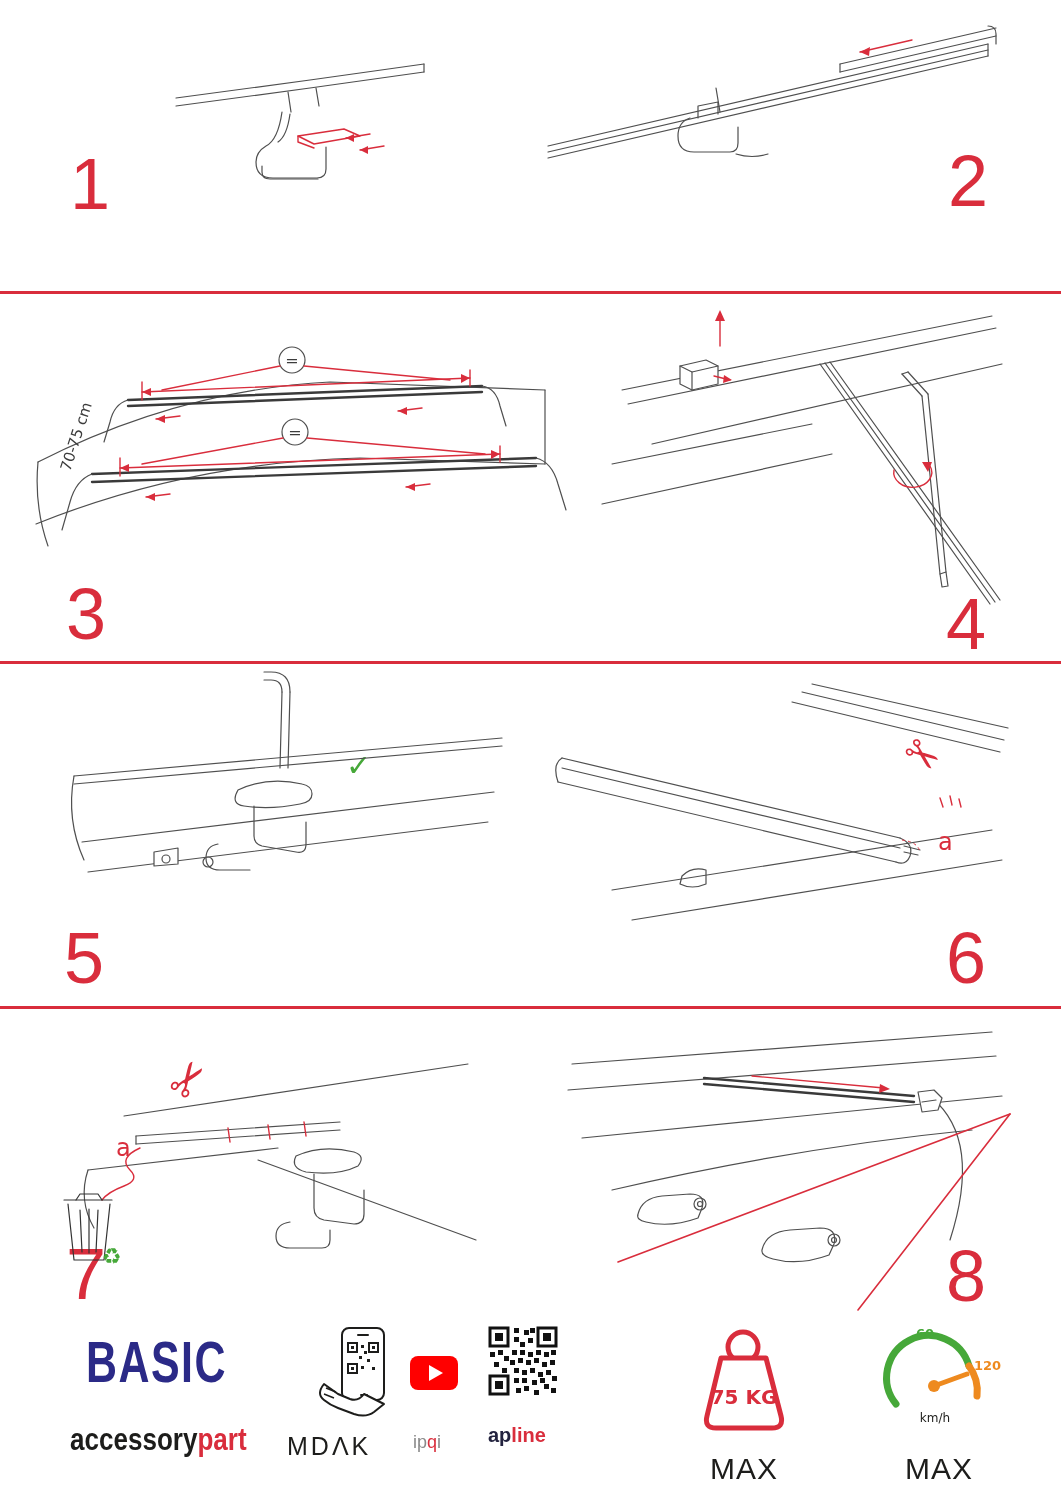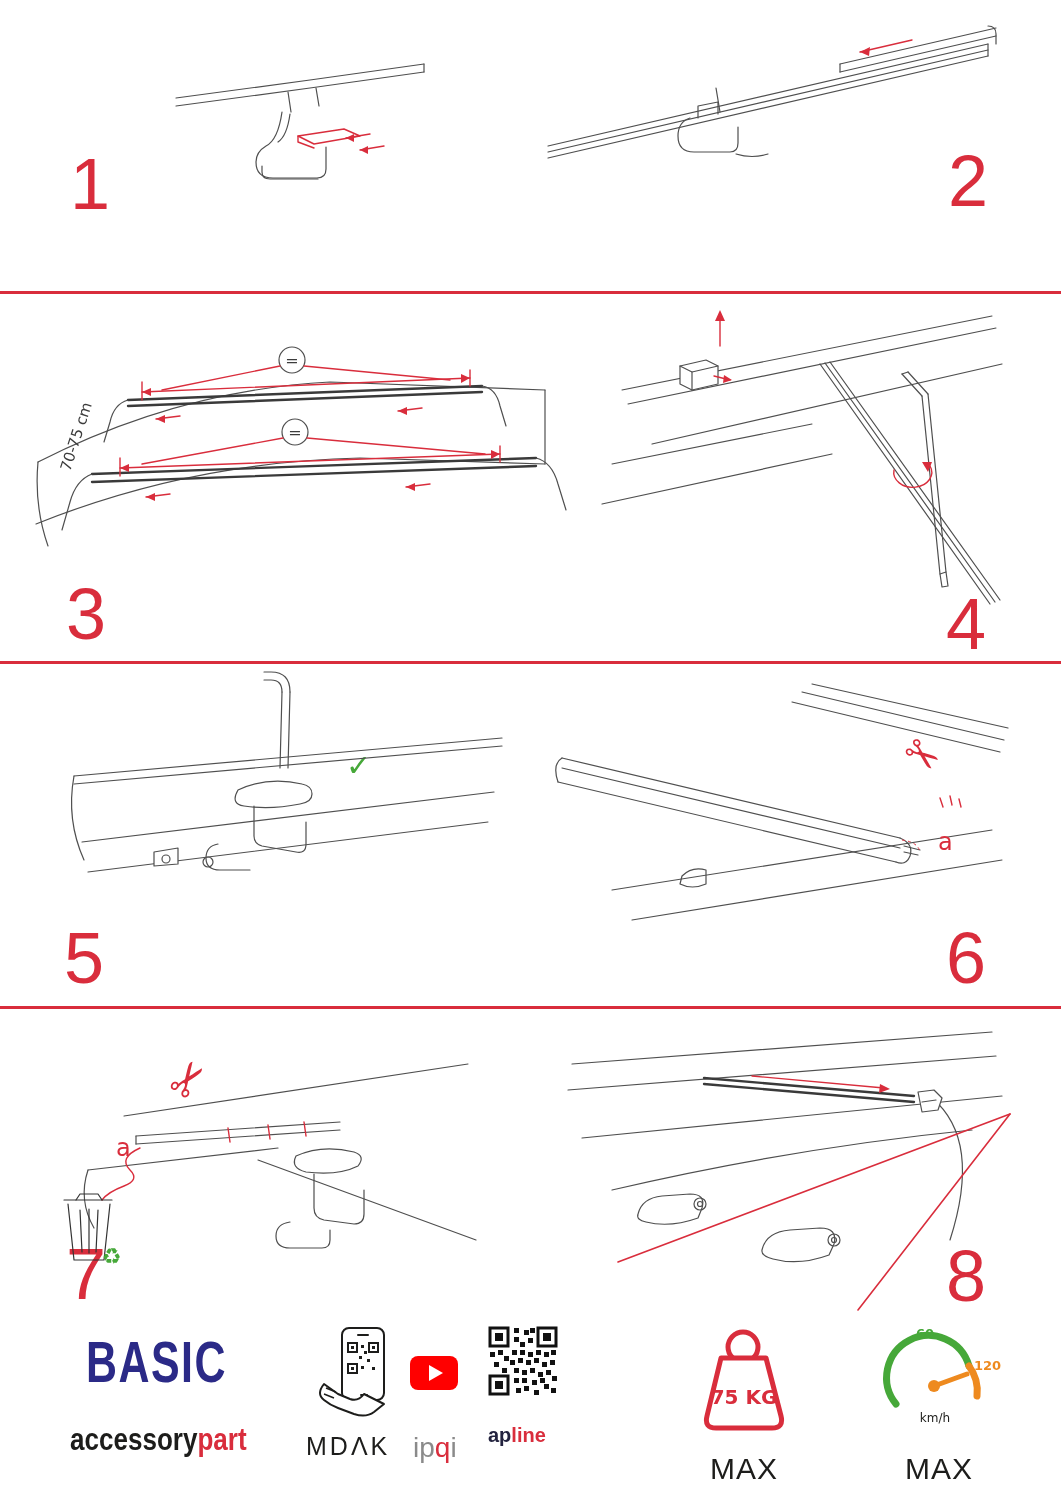--- a/index.html
+++ b/index.html
@@ -21,22 +21,22 @@
   .dash{fill:none;stroke:var(--accent-red);stroke-width:1;stroke-dasharray:3,3}
   text{font-family:"DejaVu Sans","Liberation Sans",sans-serif}
   .t-dark{fill:#3c3c3c}
   .t-red{fill:var(--accent-red)}
   .t-green{fill:var(--green);font-weight:bold}
   .t-orange{fill:var(--orange);font-weight:bold}
   
   .brand{position:absolute;left:86px;top:1328px;font-size:58px;font-weight:700;color:var(--brand-blue);letter-spacing:2px;transform:scaleX(.74);transform-origin:left top}
   .brand-sub{position:absolute;left:70px;top:1422px;font-size:31px;font-weight:700;color:var(--ink);transform:scaleX(.84);transform-origin:left top;white-space:nowrap}
   .brand-sub .red{color:var(--accent-red)}
-  .mdak{position:absolute;left:306px;top:1432px;font-size:25px;letter-spacing:3px;color:var(--ink);font-weight:500}
-  .ipqi{position:absolute;left:413px;top:1432px;font-size:28px;color:var(--gray-text);font-weight:500}
+  .mdak{position:absolute;left:287px;top:1432px;font-size:25px;letter-spacing:3px;color:var(--ink);font-weight:500}
+  .ipqi{position:absolute;left:413px;top:1432px;font-size:18px;color:var(--gray-text);font-weight:500}
   .ipqi .red{color:var(--accent-red)}
   .apline{position:absolute;left:488px;top:1424px;font-size:20px;font-weight:600;color:#23233f;white-space:nowrap}
   .apline .red{color:var(--accent-red)}
   .max-label{position:absolute;font-size:30px;color:var(--ink);letter-spacing:1px}
 </style>
 </head>
 <body>
 
 <div class="page">
 

